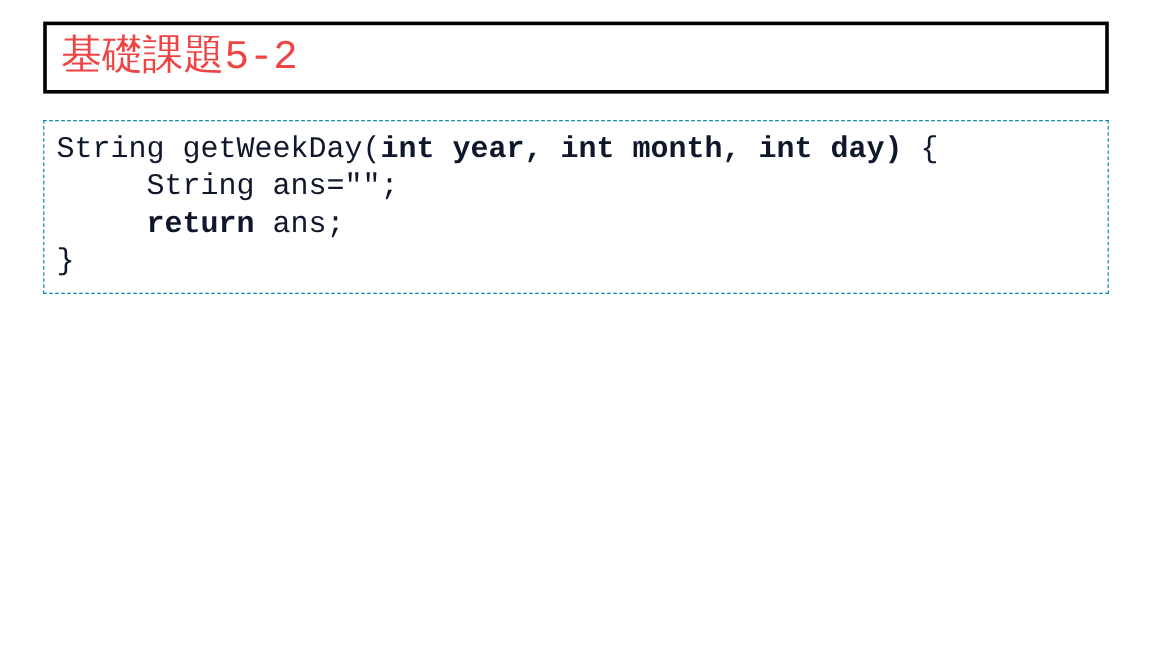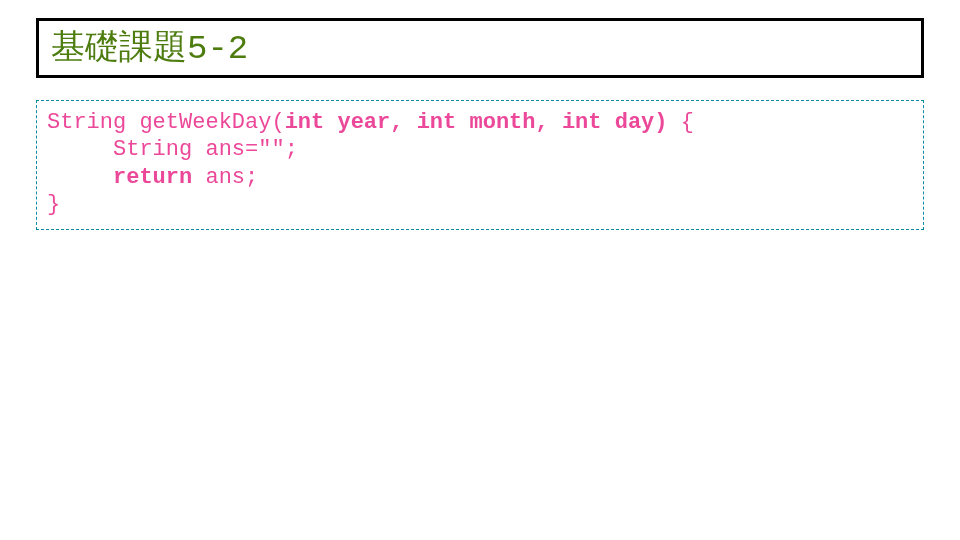--- a/index.html
+++ b/index.html
@@ -15,37 +15,37 @@
     width: 960px;
     height: 540px;
     padding: 18px 36px;
     position: relative;
   }
   .title-box {
     border: 3px solid #000000;
     padding: 4px 12px 4px 12px;
     font-size: 34px;
     font-weight: 400;
-    color: #4d7c0f;
+    color: #ef4444;
     line-height: 1.25;
     margin-bottom: 22px;
   }
   .title-cjk {
     font-family: "Hiragino Mincho ProN", "MS PMincho", "Yu Mincho", serif;
   }
   .title-num {
     font-family: "Courier New", monospace;
   }
   .code-box {
     border: 1px dashed #0b8aa6;
     padding: 8px 10px 10px 10px;
     font-family: "Courier New", Courier, monospace;
-    font-size: 22px;
+    font-size: 25px;
     line-height: 1.25;
-    color: #ec4899;
+    color: #0f172a;
     white-space: pre;
   }
 </style>
 </head>
 <body>
 
 <div class="slide">
 
   <div class="title-box">
     <span class="title-cjk">基礎課題</span><span class="title-num">5-2</span>

